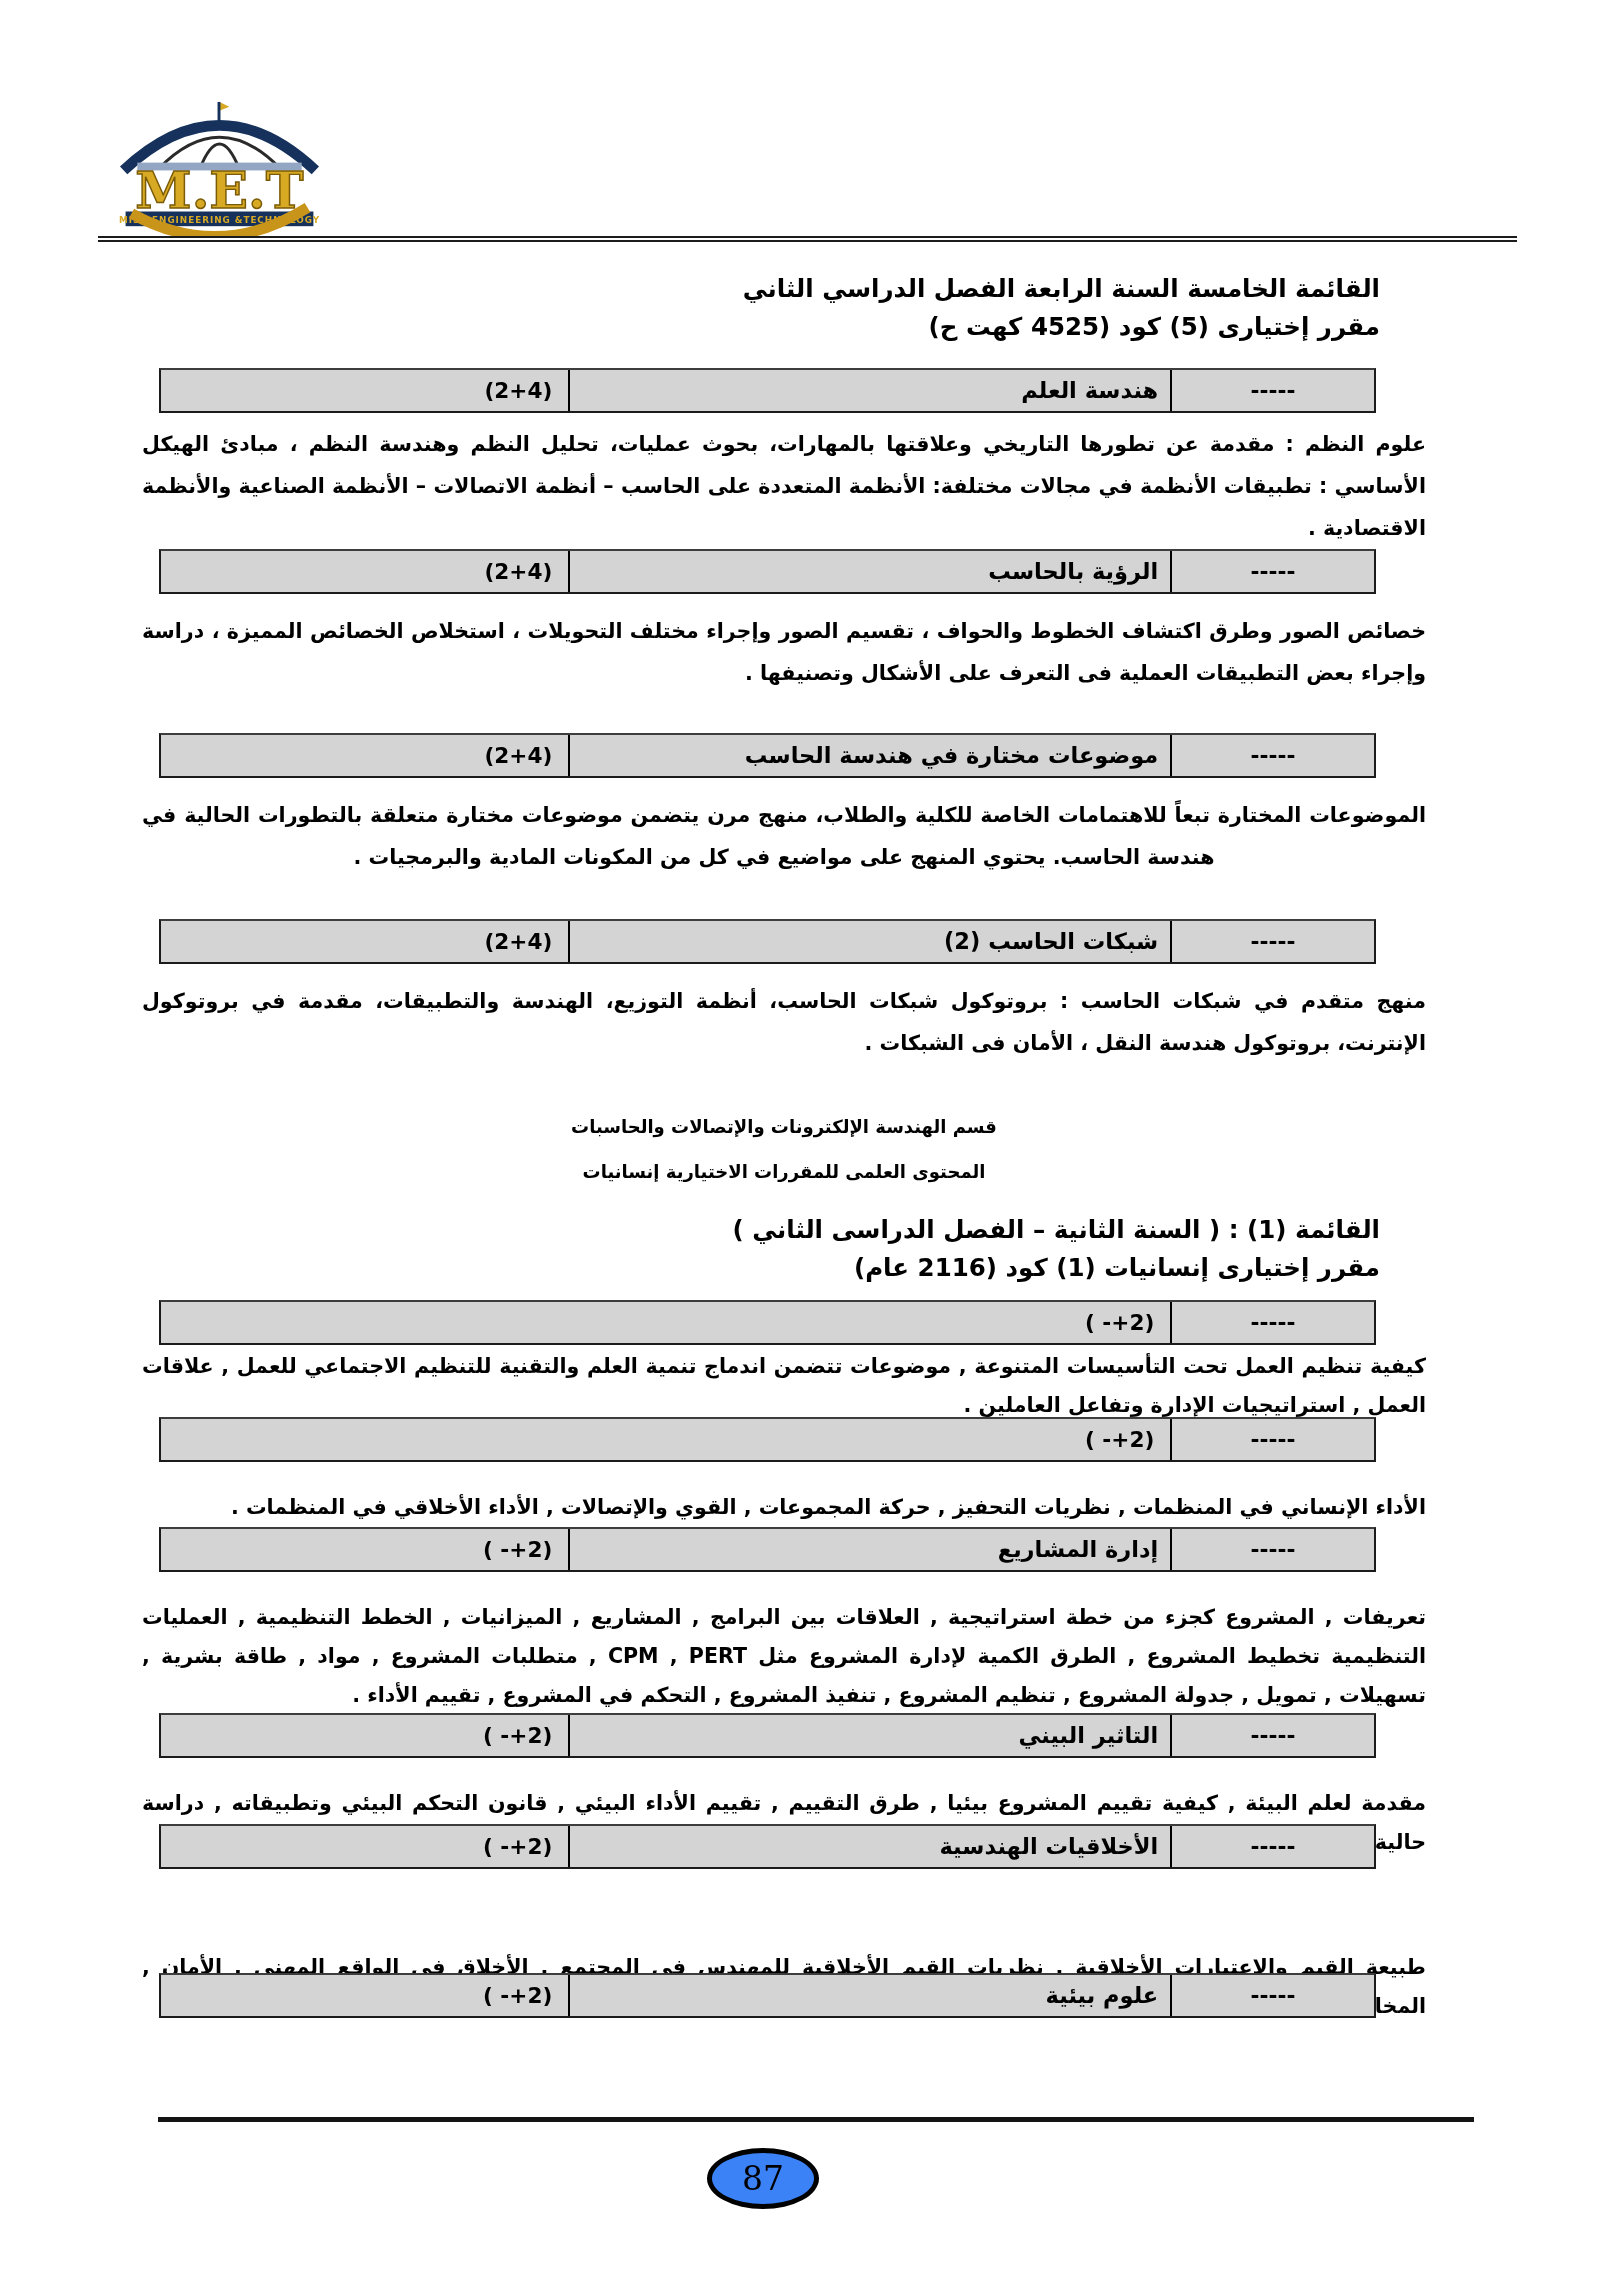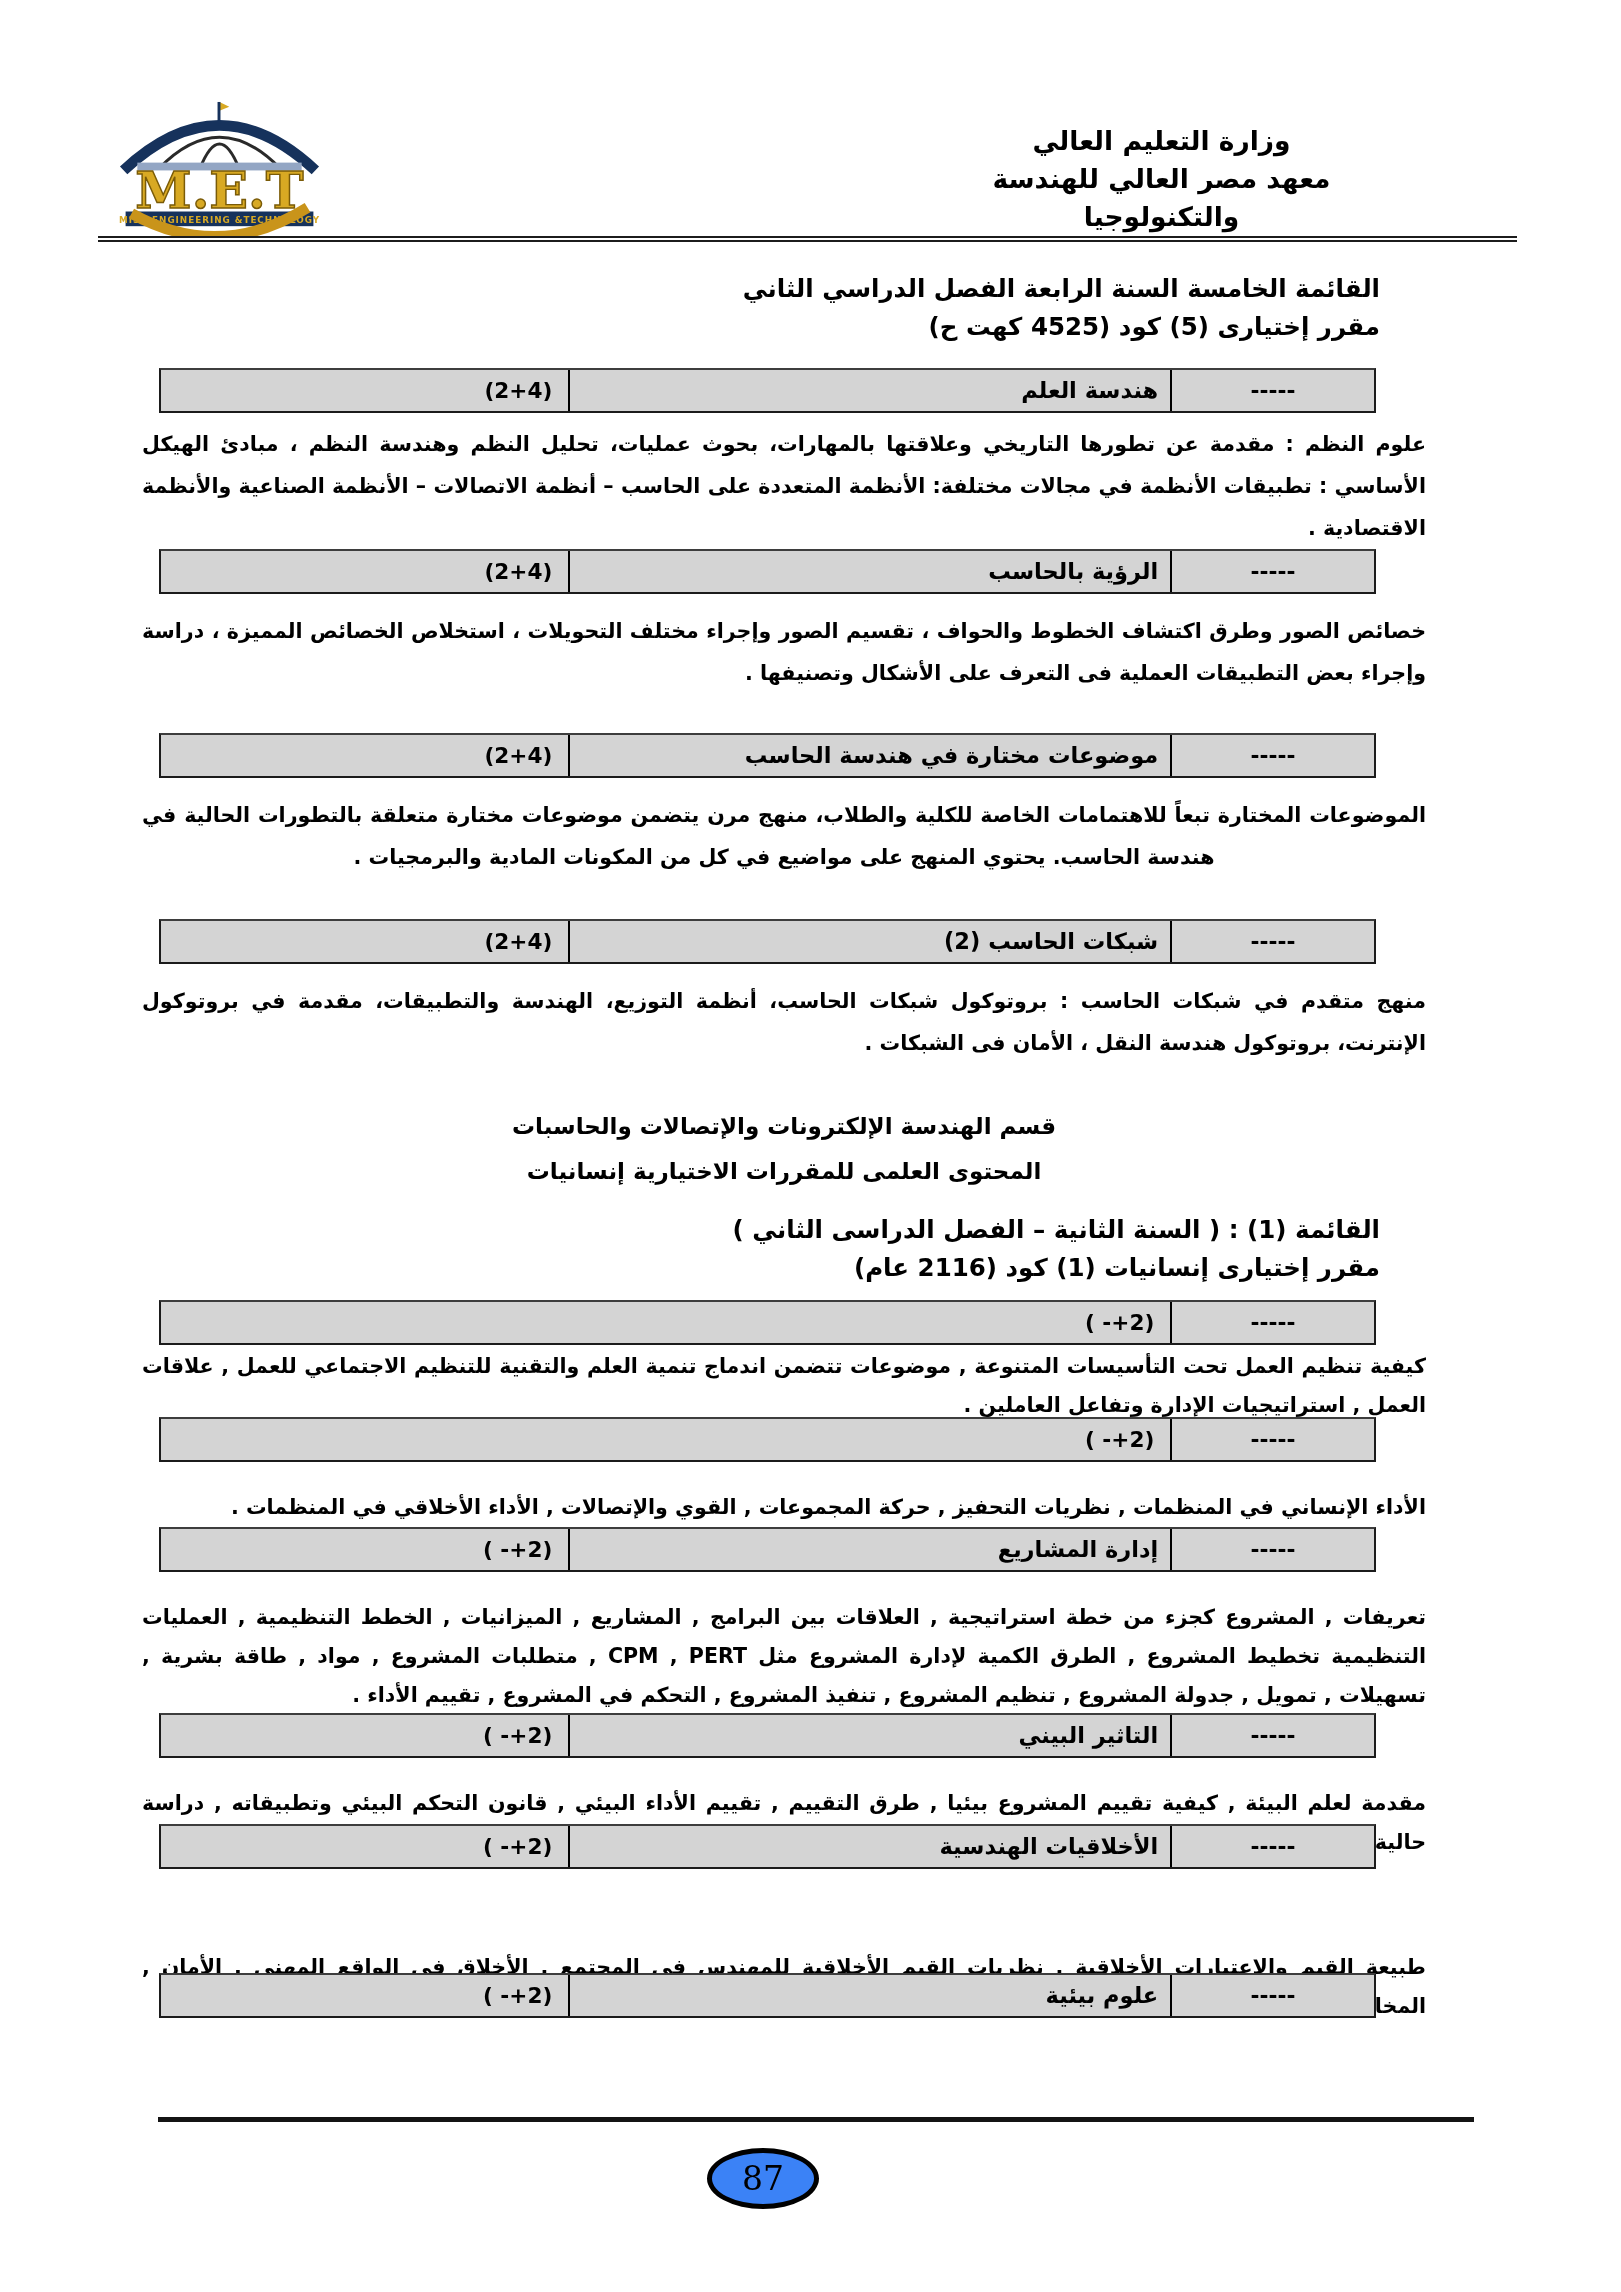--- a/index.html
+++ b/index.html
@@ -13,21 +13,21 @@
   .header-text{
     position:absolute;top:122px;right:229px;width:461px;
     text-align:center;direction:rtl;font-size:26.5px;line-height:38px;
   }
   .head-rule{
     position:absolute;left:98px;top:236px;width:1419px;height:2px;
     border-top:2px solid #1c1c1c;border-bottom:2px solid #1c1c1c;
   }
   
   .rtitle{position:absolute;right:241px;direction:rtl;text-align:right;font-size:24.5px;white-space:nowrap;}
-  .center-title{position:absolute;left:142px;width:1284px;direction:rtl;text-align:center;font-size:23px;line-height:45px;}
+  .center-title{position:absolute;left:142px;width:1284px;direction:rtl;text-align:center;font-size:18px;line-height:45px;}
   
   .crow{
     position:absolute;left:159px;width:1213px;height:41px;
     display:flex;direction:rtl;
     border:2px solid #1b1b1b;border-top:2.9px solid #3d3d3d;
     background:#d4d4d4;
   }
   .crow .cell{height:41px;line-height:41px;overflow:hidden;}
   .cell-code{flex:0 0 202px;text-align:center;font-size:21.6px;border-left:2px solid #000;}
   .cell-name{flex:0 0 602px;text-align:right;padding-left:5.9px;font-size:22.5px;border-left:2px solid #000;box-sizing:border-box;padding-right:11.8px;}
@@ -68,24 +68,20 @@
 
       <text x="114" y="112" text-anchor="middle" font-family="DejaVu Serif, serif" font-weight="bold" font-size="52" fill="#d8a923" stroke="#7a5b08" stroke-width="1.5">M.E.T</text>
 
       <rect x="18" y="116" width="192" height="15" fill="#16325c"></rect>
       <text x="114" y="127.5" text-anchor="middle" font-family="DejaVu Sans, sans-serif" font-size="9" letter-spacing="1" fill="#d8a923">MISR ENGINEERING &amp;TECHNOLOGY</text>
 
       <path d="M24,118 Q114,168 204,112" fill="none" stroke="#c9941a" stroke-width="11"></path>
     </svg>
   </div>
 
-  <div class="header-text">
-    <div>وزارة التعليم العالي</div>
-    <div>معهد مصر العالي للهندسة والتكنولوجيا</div>
-  </div>
 
   <div class="head-rule"></div>
 
   <div class="rtitle" style="top:274px;">القائمة الخامسة السنة الرابعة الفصل الدراسي الثاني</div>
   <div class="rtitle" style="top:312px;">مقرر إختيارى (5) كود (4525 كهت ح)</div>
 
   <div class="crow" style="top:368px;">
     <div class="cell cell-code"><span class="ltr">-----</span></div>
     <div class="cell cell-name">هندسة العلم</div>
     <div class="cell cell-credits"><span class="ltr">(2+4)</span></div>

